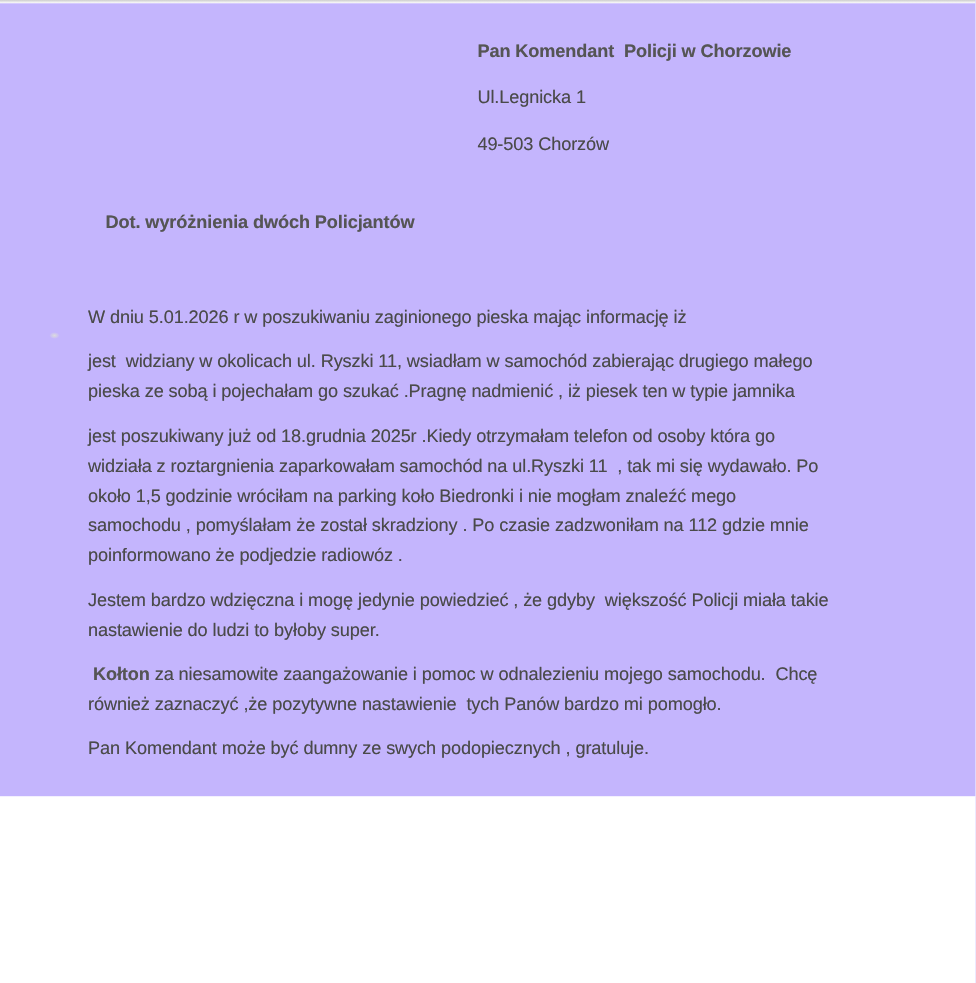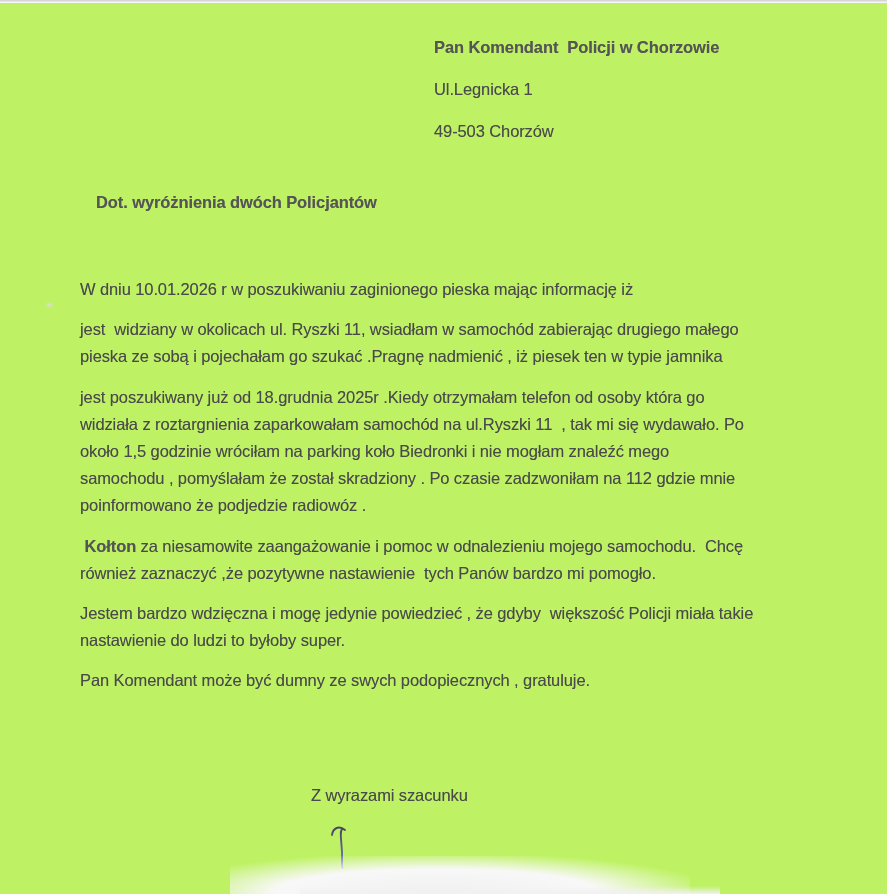--- a/index.html
+++ b/index.html
@@ -1,19 +1,19 @@
 <!DOCTYPE html>
 <html lang="pl"><head>
 <meta charset="utf-8">
 <style>
   html,body{margin:0;padding:0;background:#ffffff;}
   .page{
     position:relative;
-    width:887px;height:894px;
-    background:#bef264;
+    width:887px;height:724px;
+    background:#c4b5fd;
     overflow:hidden;
     font-family:"Liberation Sans","DejaVu Sans",sans-serif;
     color:#4a4a4a;
   }
   .page *{text-shadow:0 0 0.6px rgba(96,96,96,.55);}
   .scan-edge-top{
     position:absolute;left:0;top:0;width:887px;height:3px;
     background:linear-gradient(#cdcdcd,#ffffff);
   }
   .b{font-weight:bold;color:#555555;}
@@ -63,25 +63,25 @@
 <body>
 
 <div class="page">
   <div class="scan-edge-top"></div>
 
   <div class="recipient" id="recipient"><div class="b">Pan Komendant  Policji w Chorzowie</div><div class="">Ul.Legnicka 1</div><div class="">49-503 Chorzów</div></div>
 
   <div class="subject">Dot. wyróżnienia dwóch Policjantów</div>
 
   <div class="body" id="body">
-      <p><span>W dniu 10.01.2026 r w poszukiwaniu zaginionego pieska mając informację iż</span></p>
+      <p><span>W dniu 5.01.2026 r w poszukiwaniu zaginionego pieska mając informację iż</span></p>
       <p><span>jest  widziany w okolicach ul. Ryszki 11, wsiadłam w samochód zabierając drugiego małego</span><br><span>pieska ze sobą i pojechałam go szukać .Pragnę nadmienić , iż piesek ten w typie jamnika</span></p>
       <p><span>jest poszukiwany już od 18.grudnia 2025r .Kiedy otrzymałam telefon od osoby która go</span><br><span>widziała z roztargnienia zaparkowałam samochód na ul.Ryszki 11  , tak mi się wydawało. Po</span><br><span>około 1,5 godzinie wróciłam na parking koło Biedronki i nie mogłam znaleźć mego</span><br><span>samochodu , pomyślałam że został skradziony . Po czasie zadzwoniłam na 112 gdzie mnie</span><br><span>poinformowano że podjedzie radiowóz .</span></p>
+      <p><span>Jestem bardzo wdzięczna i mogę jedynie powiedzieć , że gdyby  większość Policji miała takie</span><br><span>nastawienie do ludzi to byłoby super.</span></p>
       <p><span> </span><span class="b">Kołton</span><span> za niesamowite zaangażowanie i pomoc w odnalezieniu mojego samochodu.  Chcę</span><br><span>również zaznaczyć ,że pozytywne nastawienie  tych Panów bardzo mi pomogło.</span></p>
-      <p><span>Jestem bardzo wdzięczna i mogę jedynie powiedzieć , że gdyby  większość Policji miała takie</span><br><span>nastawienie do ludzi to byłoby super.</span></p>
       <p><span>Pan Komendant może być dumny ze swych podopiecznych , gratuluje.</span></p>
     </div>
 
   <div class="closing">Z wyrazami szacunku</div>
 
   <div class="signature">
     <svg width="24" height="48" viewBox="0 0 24 48">
       <defs>
         <linearGradient id="penGrad" x1="0" y1="0" x2="0" y2="1">
           <stop offset="0" stop-color="#47475a"></stop>

